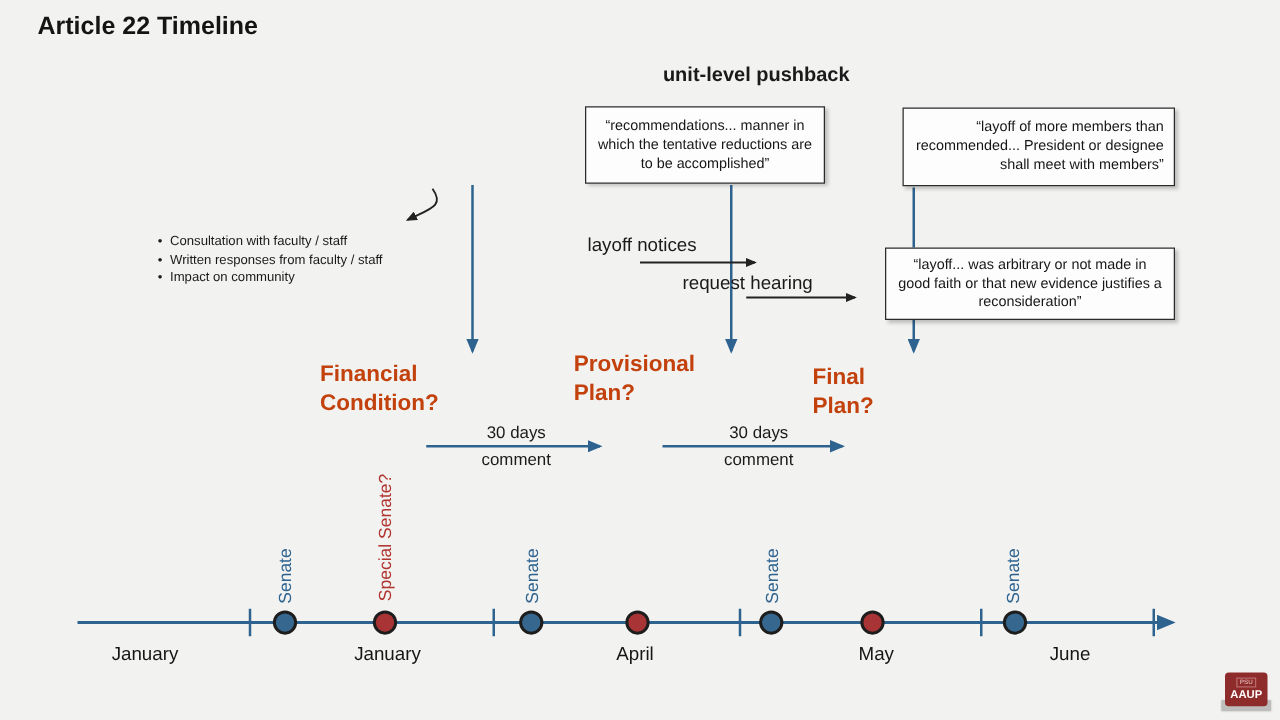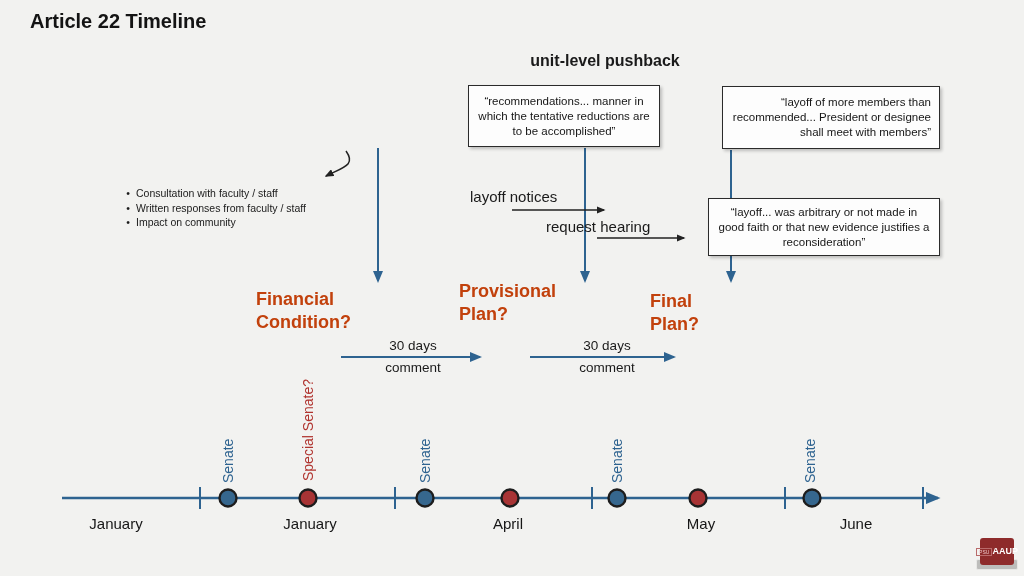--- a/index.html
+++ b/index.html
@@ -60,21 +60,21 @@
   .black-line { stroke:#222; stroke-width:1.5; fill:none; }
   .dot { stroke:#1d1d1d; stroke-width:2.4; }
   .dot-blue { fill:#36678E; }
   .dot-red  { fill:#A83435; }
   
   .logo { left:976px; top:538px; width:42px; height:32px; z-index:3; }
   .logo-pages { position:absolute; left:0; right:0; bottom:0; height:9px;
                 background:#bdbdbb; border:1px solid #e8e8e6; border-radius:2px; }
   .logo-cover { position:absolute; left:4px; right:4px; top:0; bottom:5px;
                 background:#8E2B2B; border-radius:3px;
-                display:flex; flex-direction:row; align-items:center; justify-content:center; }
+                display:flex; flex-direction:column; align-items:center; justify-content:center; }
   .logo-psu  { font-size:5px; color:#EFC9C9; border:1px solid #b96a6a;
                padding:0 2px; line-height:6px; }
   .logo-aaup { font-size:9px; font-weight:bold; color:#ffffff; line-height:11px; }
 </style>
 </head>
 <body>
 
 <div class="slide">
 
   <svg class="overlay" width="1024" height="576" viewBox="0 0 1024 576">

